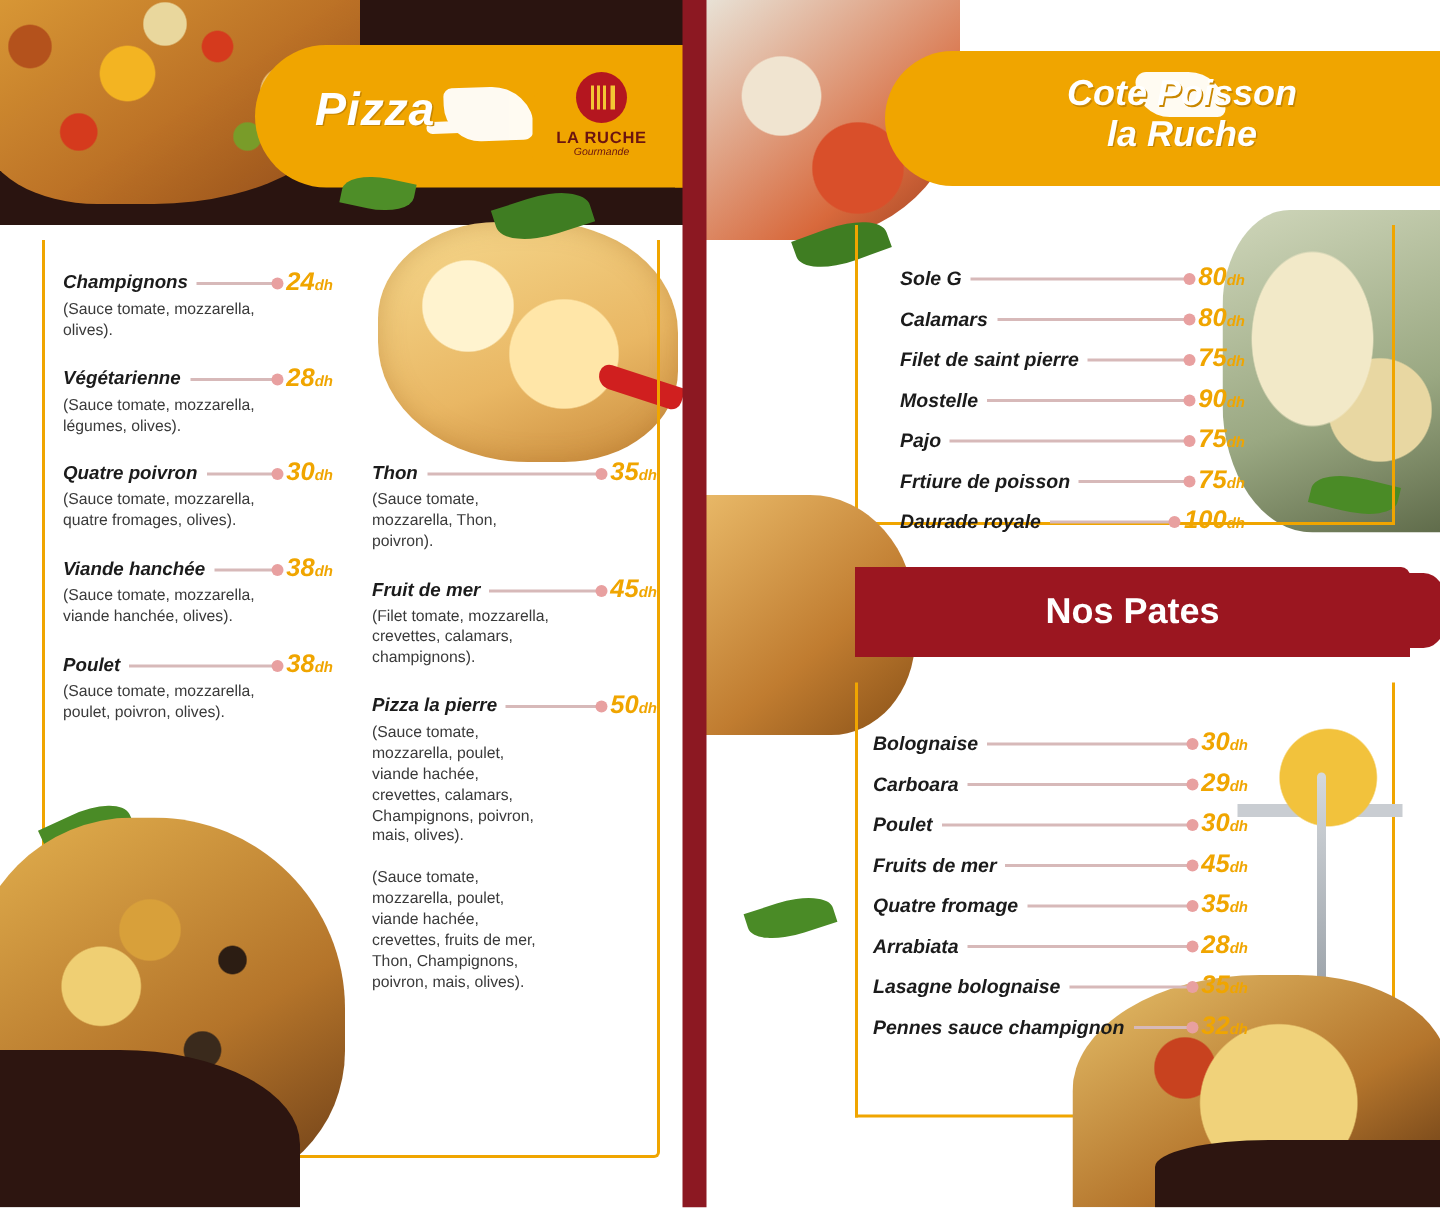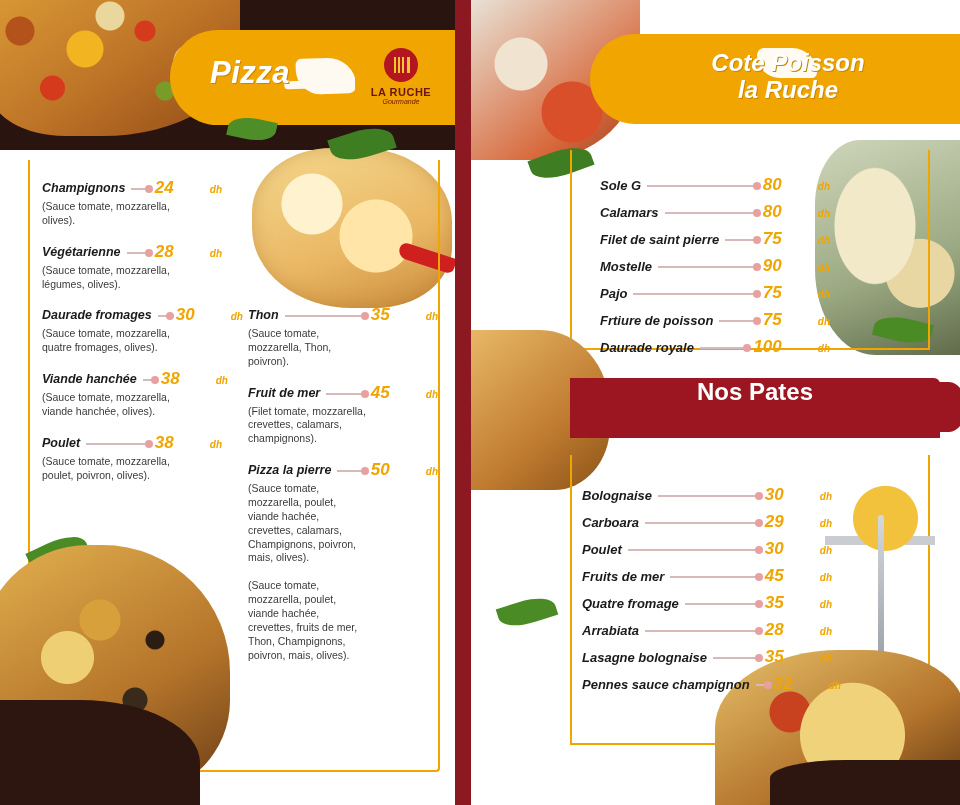--- a/index.html
+++ b/index.html
@@ -184,21 +184,21 @@
     position: relative; top: 1px;
   }
   .dots::after {
     content: ""; position: absolute; right: -2px; top: -3px;
     width: 8px; height: 8px; border-radius: 50%; background: #e8a0a0;
   }
   .price {
     font-size: 17px; font-weight: 800; font-style: italic; color: #f0a500;
     white-space: nowrap;
   }
-  .price .dh { font-size: 10px; font-weight: 700; margin-left: 36px; }
+  .price .dh { font-size: 10px; font-weight: 700; }
   .desc {
     font-size: 10.5px; color: #3a3a3a; line-height: 1.32; margin-top: 2px;
     max-width: 128px;
   }
   .col-b .desc { max-width: 118px; }
 
   
   .right-top-photo {
     position: absolute; left: 0; top: 0; width: 170px; height: 160px;
     background:
@@ -261,21 +261,21 @@
     position: absolute; left: 100px; top: 378px; width: 370px; height: 60px;
     background: #9b1620;
     border-radius: 0 6px 0 0;
   }
   .red-banner::after {
     content: ""; position: absolute; right: -26px; top: 4px;
     width: 34px; height: 50px; background: #9b1620;
     border-radius: 0 60% 60% 0;
   }
   .title-pates {
-    position: absolute; left: 100px; top: 378px; width: 370px;
+    position: absolute; left: 100px; top: 394px; width: 370px;
     text-align: center;
     font-size: 24px; font-weight: 800; color: #ffffff;
     z-index: 4;
   }
 
   .menu-frame-right-bot {
     position: absolute; left: 100px; top: 455px; width: 360px; height: 290px;
     border: 2px solid #f0a500; border-top: none;
   }
 
@@ -350,21 +350,21 @@
         <div class="item-head">
           <span class="item-name">Végétarienne</span>
           <span class="dots"></span>
           <span class="price"><span>28</span><span class="dh">dh</span></span>
         </div>
         <div class="desc">(Sauce tomate, mozzarella, légumes, olives).</div>
       </div>
 
       <div class="item">
         <div class="item-head">
-          <span class="item-name">Daurade fromages</span>
+          <span class="item-name">Quatre poivron</span>
           <span class="dots"></span>
           <span class="price"><span>30</span><span class="dh">dh</span></span>
         </div>
         <div class="desc">(Sauce tomate, mozzarella, quatre fromages, olives).</div>
       </div>
 
       <div class="item">
         <div class="item-head">
           <span class="item-name">Viande hanchée</span>
           <span class="dots"></span>

